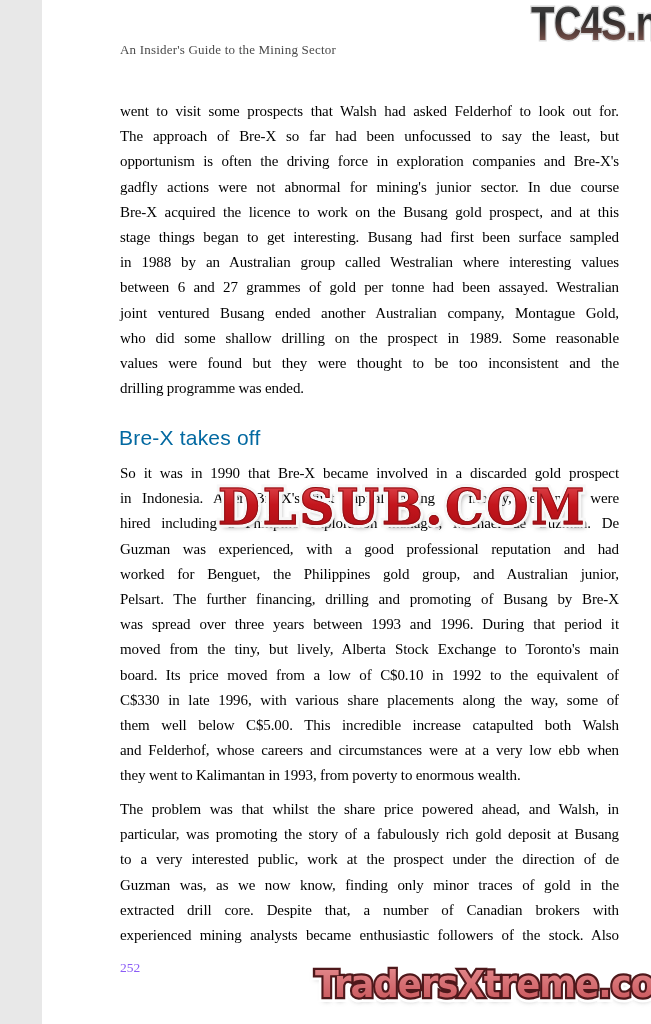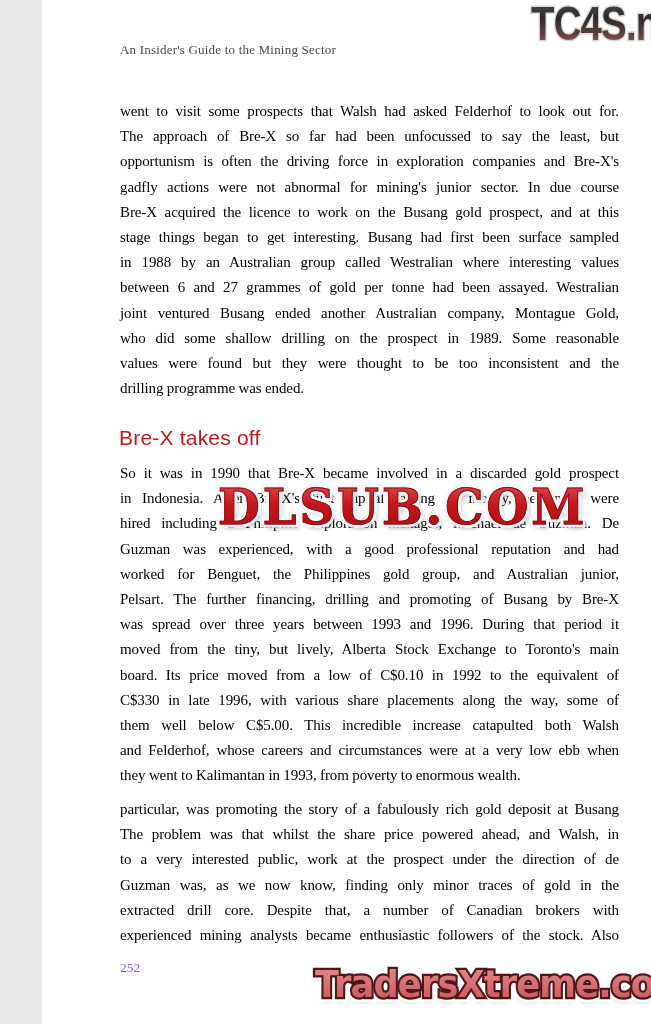--- a/index.html
+++ b/index.html
@@ -79,21 +79,21 @@
 
   
   .heading {
     position: absolute;
     left: 77px;
     top: 426px;
     font-family: "Liberation Sans", "DejaVu Sans", sans-serif;
     font-weight: 400;
     font-size: 21px;
     letter-spacing: 0.2px;
-    color: #b91c1c;
+    color: #0369a1;
   }
 
   
   .dlsub {
     position: absolute;
     left: 176px;
     top: 483px;
     height: 50px;
   }
   .dlsub span {
@@ -203,22 +203,22 @@
     <div class="line">was spread over three years between 1993 and 1996. During that period it</div>
     <div class="line">moved from the tiny, but lively, Alberta Stock Exchange to Toronto's main</div>
     <div class="line">board. Its price moved from a low of C$0.10 in 1992 to the equivalent of</div>
     <div class="line">C$330 in late 1996, with various share placements along the way, some of</div>
     <div class="line">them well below C$5.00. This incredible increase catapulted both Walsh</div>
     <div class="line">and Felderhof, whose careers and circumstances were at a very low ebb when</div>
     <div class="line last">they went to Kalimantan in 1993, from poverty to enormous wealth.</div>
   </div>
 
   <div class="para p3">
+    <div class="line">The problem was that whilst the share price powered ahead, and Walsh, in</div>
     <div class="line">particular, was promoting the story of a fabulously rich gold deposit at Busang</div>
-    <div class="line">The problem was that whilst the share price powered ahead, and Walsh, in</div>
     <div class="line">to a very interested public, work at the prospect under the direction of de</div>
     <div class="line">Guzman was, as we now know, finding only minor traces of gold in the</div>
     <div class="line">extracted drill core. Despite that, a number of Canadian brokers with</div>
     <div class="line">experienced mining analysts became enthusiastic followers of the stock. Also</div>
   </div>
 
   <div class="dlsub">
     <span class="dlsub-outline">DLSUB.COM</span>
     <span class="dlsub-fill">DLSUB.COM</span>
   </div>

